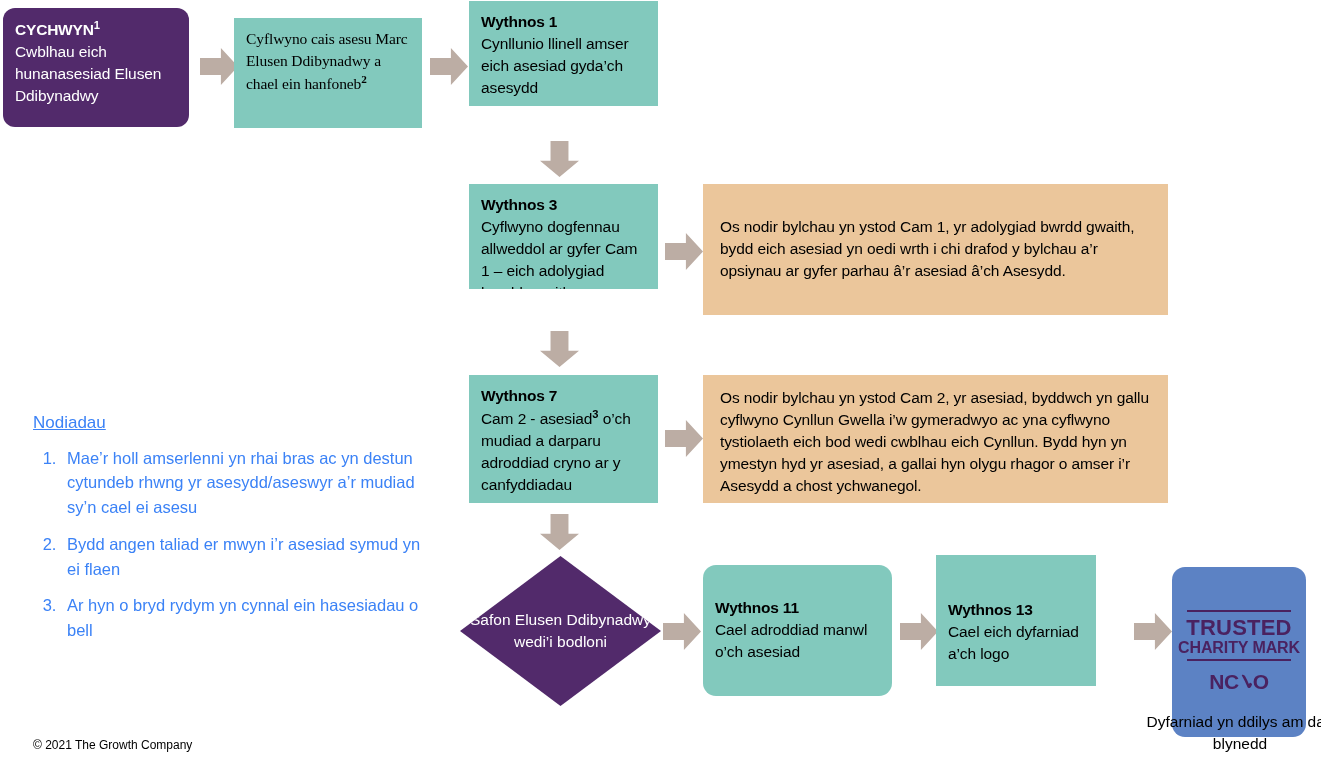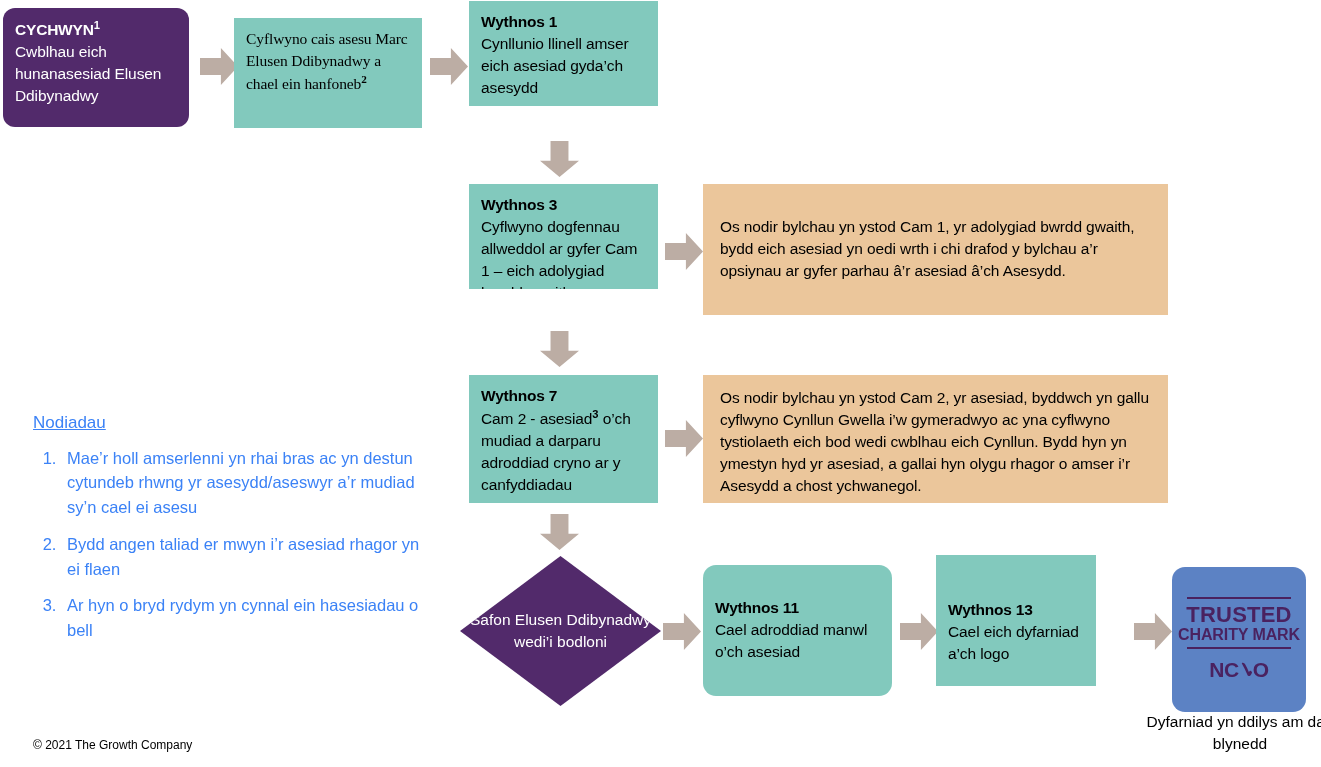--- a/index.html
+++ b/index.html
@@ -99,21 +99,21 @@
     font-size: 12px;
     color: #000;
   }
 
   
   #logo {
     position: absolute;
     left: 1172px;
     top: 567px;
     width: 134px;
-    height: 145px;
+    height: 170px;
     background: #5c82c4;
     border-radius: 13px;
     display: flex;
     flex-direction: column;
     align-items: center;
     justify-content: center;
     color: #4a2260;
   }
   #logo .rule {
     width: 104px;
@@ -235,20 +235,20 @@
     <div class="rule"></div>
     <div class="l3"><span>NC</span><span class="tick">✓</span><span>O</span></div>
   </div>
 
   <div id="logo-caption">Dyfarniad yn ddilys am dair blynedd</div>
 
   <div id="notes">
     <span class="notes-title">Nodiadau</span>
     <ol>
       <li>Mae’r holl amserlenni yn rhai bras ac yn destun cytundeb rhwng yr asesydd/aseswyr a’r mudiad sy’n cael ei asesu</li>
-      <li>Bydd angen taliad er mwyn i’r asesiad rhagor yn ei flaen</li>
+      <li>Bydd angen taliad er mwyn i’r asesiad symud yn ei flaen</li>
       <li>Ar hyn o bryd rydym yn cynnal ein hasesiadau o bell</li>
     </ol>
   </div>
 
   <div id="copyright">© 2021 The Growth Company</div>
 
 </div>
 
 </body></html>

